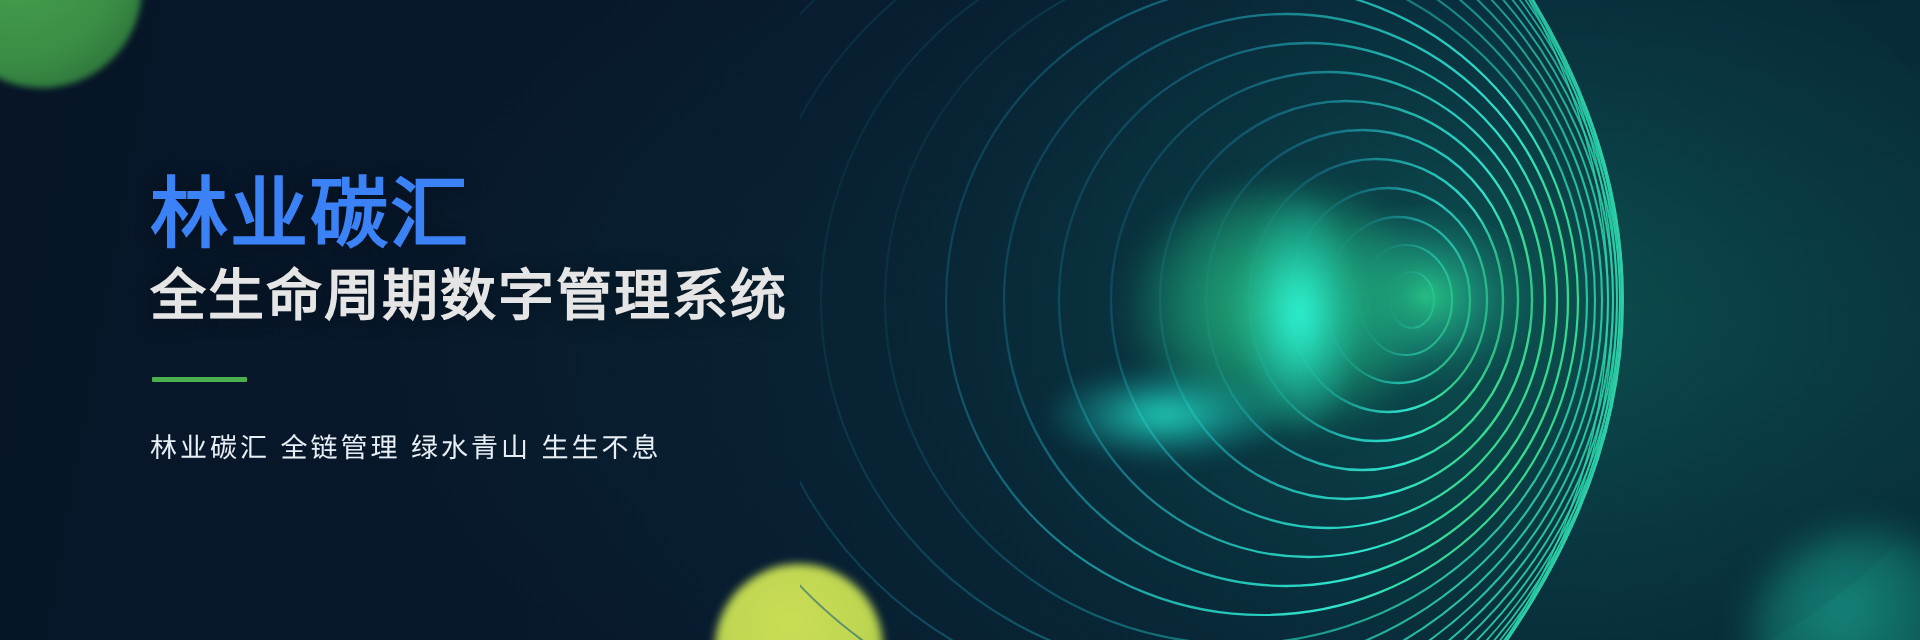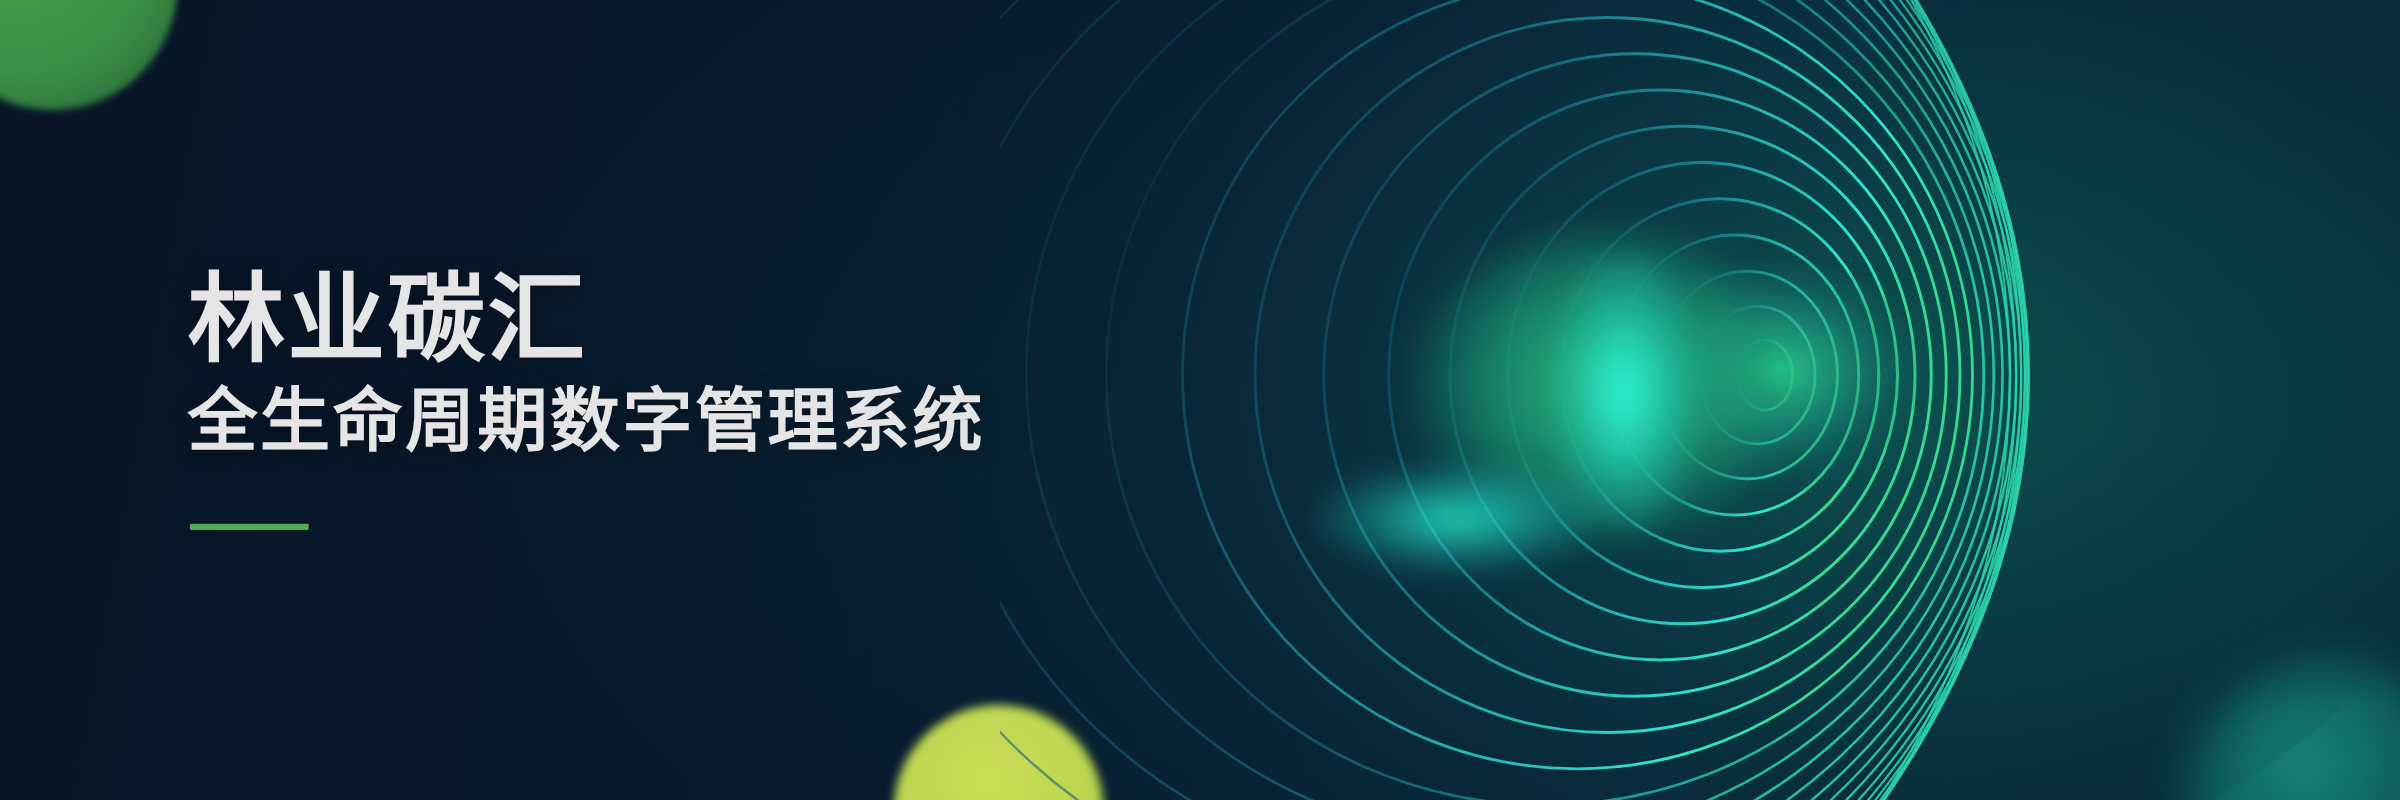--- a/index.html
+++ b/index.html
@@ -98,21 +98,21 @@
     height:640px;
     display:flex;
     flex-direction:column;
     justify-content:center;
     z-index:9;
   }
   .title{
     font-size:78px;
     line-height:1.0;
     font-weight:700;
-    color:#e5e5e5;
+    color:#3b82f6;
     letter-spacing:2px;
     margin-bottom:14px;
     text-shadow:0 2px 18px rgba(0,0,0,.35);
   }
   .subtitle{
     font-size:56px;
     line-height:1.05;
     font-weight:700;
     color:#e5e5e5;
     letter-spacing:2px;
@@ -214,15 +214,16 @@
   </div>
 
   <div class="content">
 
     <h1 class="title">林业碳汇</h1>
 
     <h2 class="subtitle">全生命周期数字管理系统</h2>
 
     <div class="divider"></div>
 
+    <p class="tagline">林业碳汇  全链管理  绿水青山  生生不息</p>
   </div>
 
 </div>
 
 </body></html>

